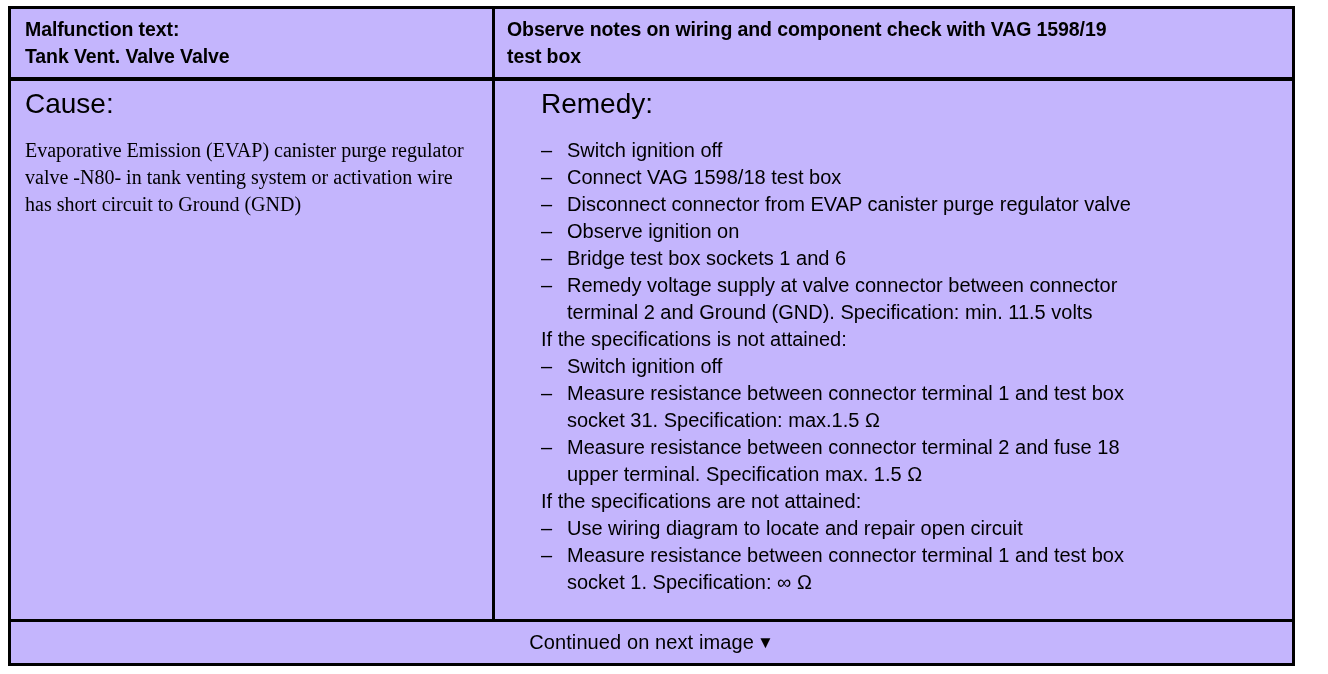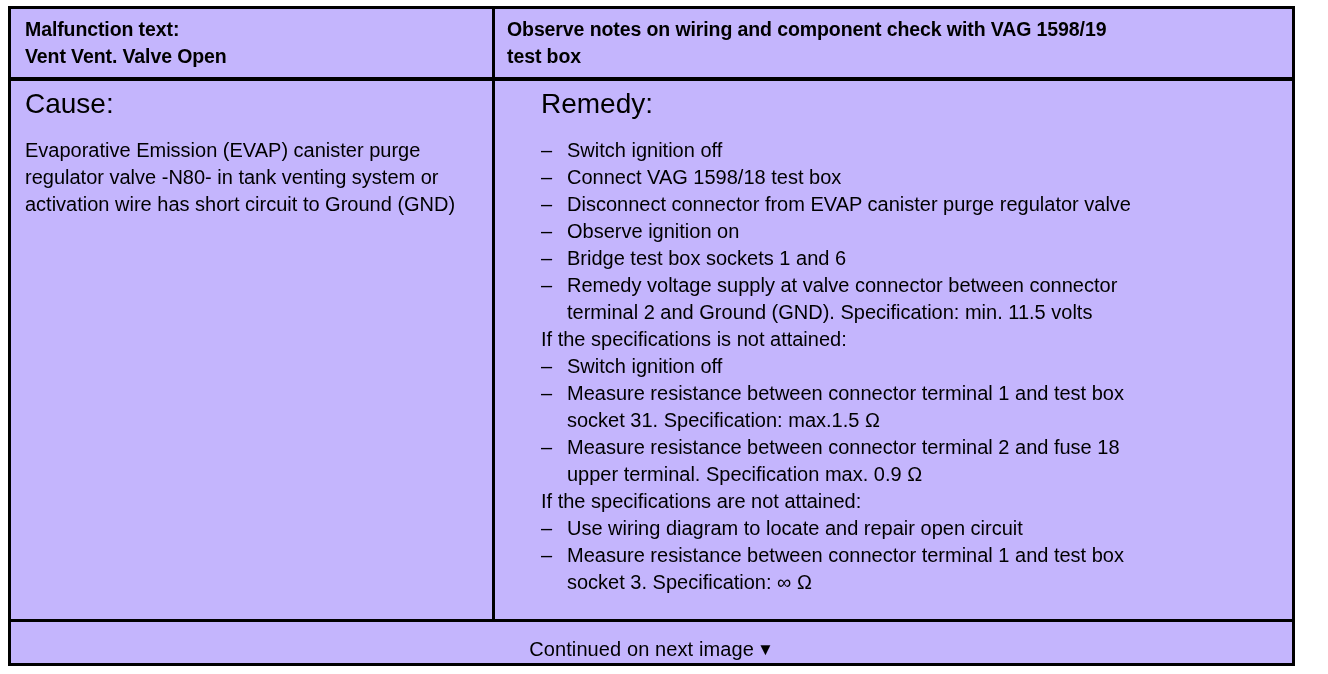--- a/index.html
+++ b/index.html
@@ -91,20 +91,21 @@
   .cell-title {
     font-size: 28px;
     line-height: 27px;
     margin: 0 0 20px 0;
   }
   .cause-body {
     font-size: 20px;
     line-height: 27px;
     margin: 0;
     max-width: 452px;
+    font-family: Liberation Serif, serif;
   }
 
   
   .remedy-list {
     list-style: none;
     margin: 0;
     padding: 0;
   }
   .remedy-item {
     position: relative;
@@ -127,21 +128,21 @@
   }
 
   
   .footer-row {
     position: absolute;
     left: 0;
     right: 0;
     top: 613px;
     height: 41px;
     display: flex;
-    align-items: flex-end;
+    align-items: center;
     justify-content: center;
   }
   .footer-text {
     font-size: 20px;
     line-height: 27px;
     letter-spacing: 0.1px;
   }
   .footer-text .tri {
     font-size: 17px;
     vertical-align: 1px;
@@ -150,21 +151,21 @@
 </style>
 </head>
 <body>
 
 <div class="page">
   <div class="table">
 
     <div class="header-row">
       <div class="header-cell-left">
         <div class="header-text">Malfunction text:</div>
-        <div class="header-text">Vent Vent. Valve Open</div>
+        <div class="header-text">Tank Vent. Valve Valve</div>
       </div>
       <div class="header-cell-right">
         <div class="header-text">Observe notes on wiring and component check with VAG 1598/19</div>
         <div class="header-text">test box</div>
       </div>
     </div>
 
     <div class="body-row">
       <div class="body-cell-left">
         <p class="cell-title">Cause:</p>
@@ -175,24 +176,24 @@
         <ul class="remedy-list" id="remedy-list">
             <li class="remedy-item"><span class="dash">–</span><span>Switch ignition off</span></li>
             <li class="remedy-item"><span class="dash">–</span><span>Connect VAG 1598/18 test box</span></li>
             <li class="remedy-item"><span class="dash">–</span><span>Disconnect connector from EVAP canister purge regulator valve</span></li>
             <li class="remedy-item"><span class="dash">–</span><span>Observe ignition on</span></li>
             <li class="remedy-item"><span class="dash">–</span><span>Bridge test box sockets 1 and 6</span></li>
             <li class="remedy-item"><span class="dash">–</span><span>Remedy voltage supply at valve connector between connector</span><span class="cont">terminal 2 and Ground (GND).  Specification: min. 11.5 volts</span></li>
             <li class="remedy-item plain"><span>If the specifications is not attained:</span></li>
             <li class="remedy-item"><span class="dash">–</span><span>Switch ignition off</span></li>
             <li class="remedy-item"><span class="dash">–</span><span>Measure resistance between connector terminal 1 and test box</span><span class="cont">socket 31.  Specification: max.1.5 Ω</span></li>
-            <li class="remedy-item"><span class="dash">–</span><span>Measure resistance between connector terminal 2 and fuse 18</span><span class="cont">upper terminal.  Specification max. 0.9 Ω</span></li>
+            <li class="remedy-item"><span class="dash">–</span><span>Measure resistance between connector terminal 2 and fuse 18</span><span class="cont">upper terminal.  Specification max. 1.5 Ω</span></li>
             <li class="remedy-item plain"><span>If the specifications are not attained:</span></li>
             <li class="remedy-item"><span class="dash">–</span><span>Use wiring diagram to locate and repair open circuit</span></li>
-            <li class="remedy-item"><span class="dash">–</span><span>Measure resistance between connector terminal 1 and test box</span><span class="cont">socket 3.  Specification: ∞ Ω</span></li>
+            <li class="remedy-item"><span class="dash">–</span><span>Measure resistance between connector terminal 1 and test box</span><span class="cont">socket 1.  Specification: ∞ Ω</span></li>
           </ul>
       </div>
     </div>
 
     <div class="footer-row">
       <div class="footer-text">
         <span>Continued on next image</span><span class="tri">▼</span>
       </div>
     </div>
 

